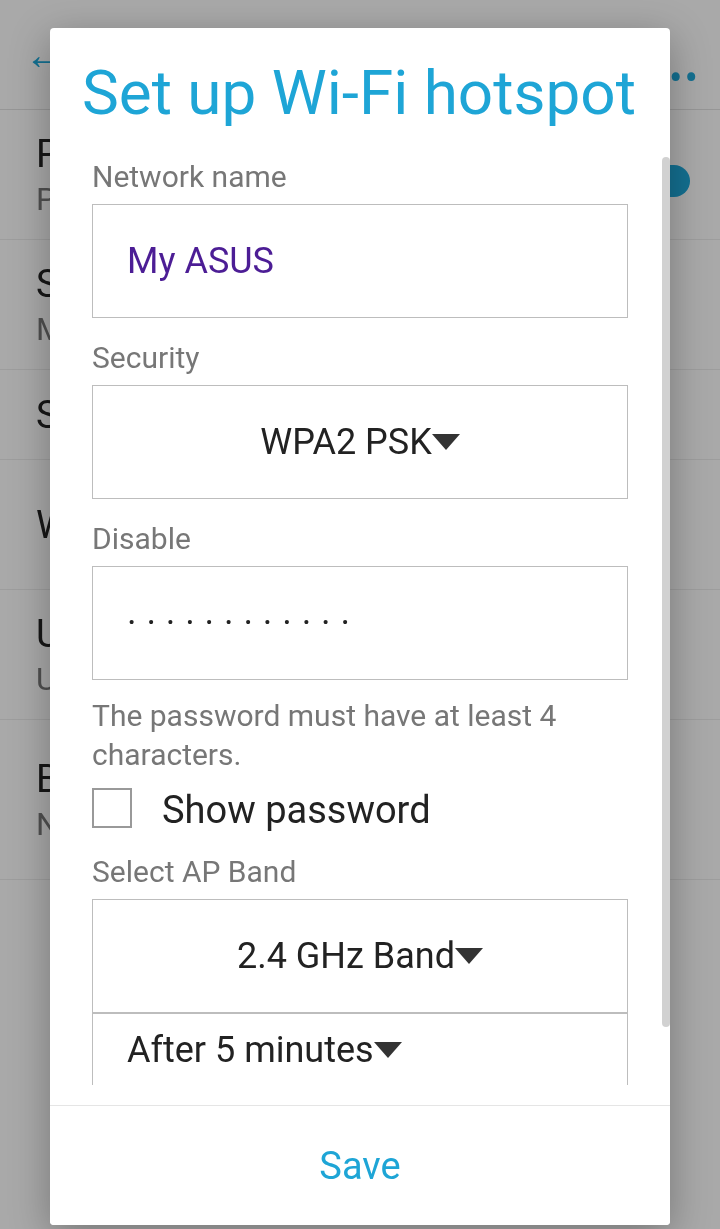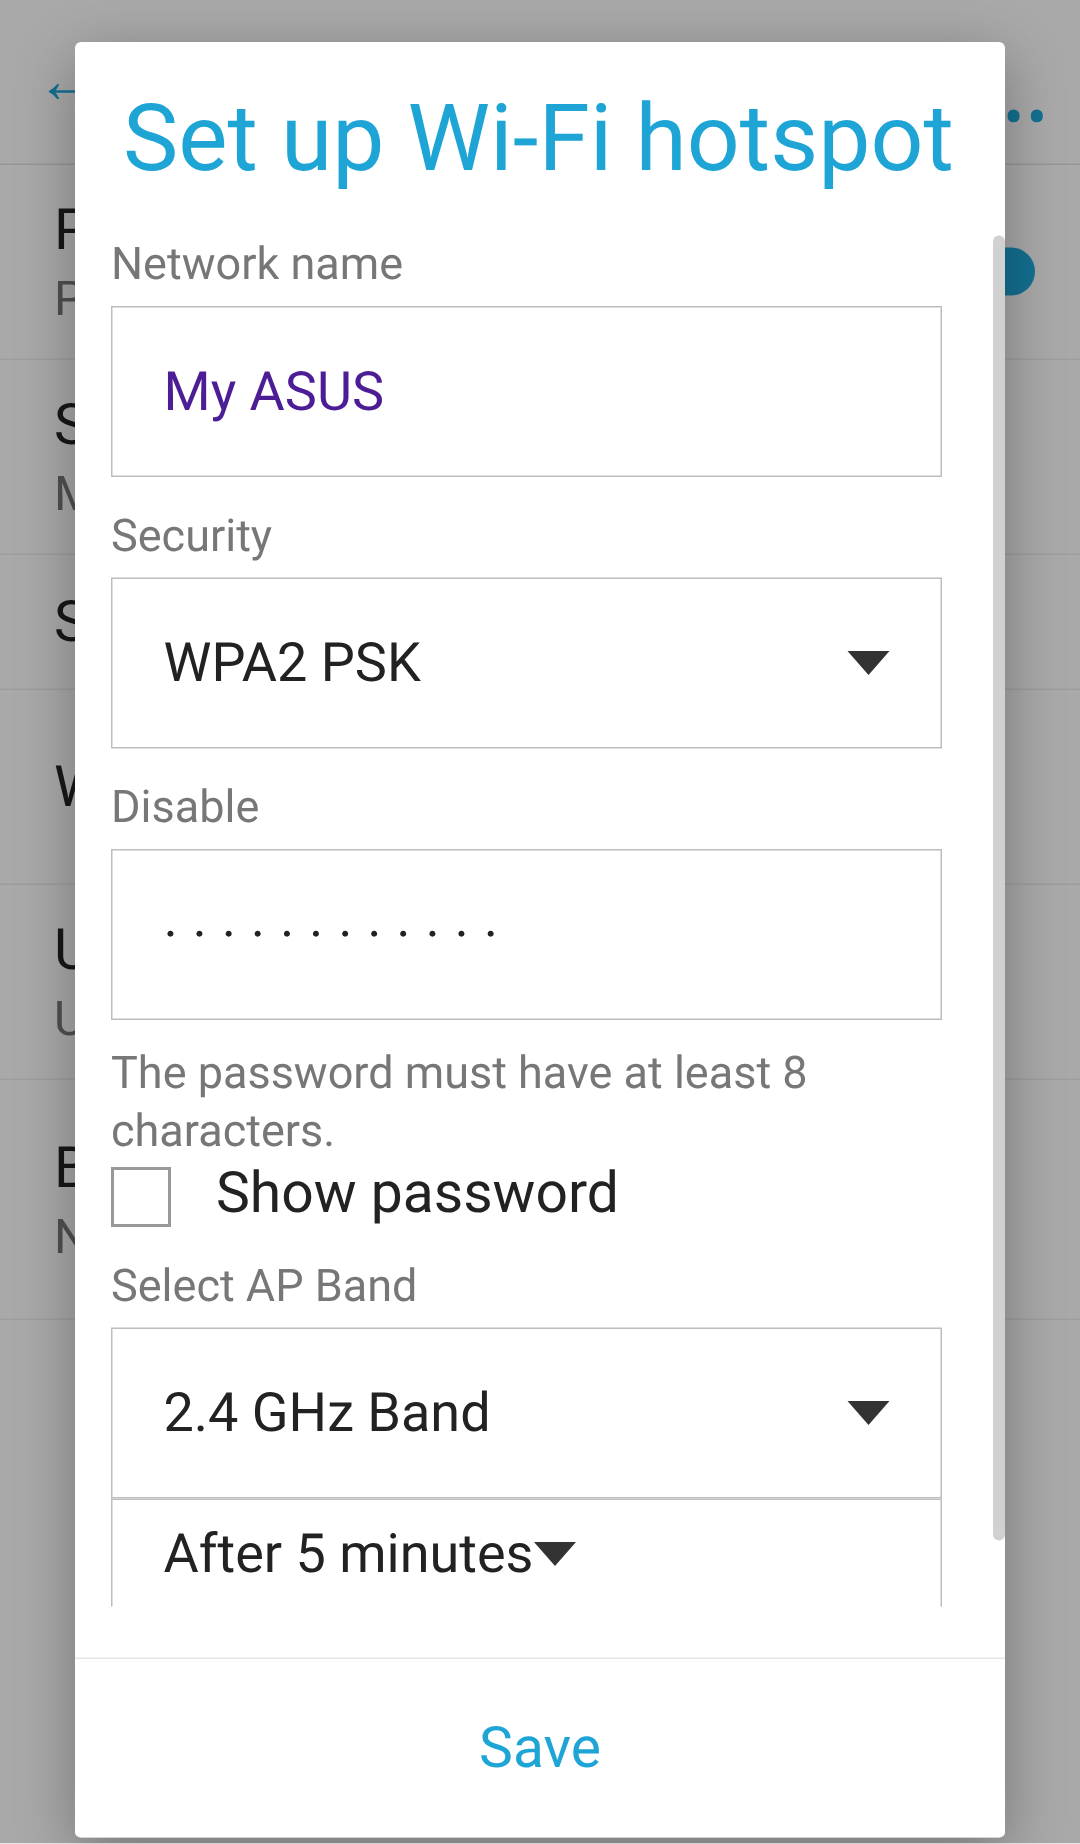--- a/index.html
+++ b/index.html
@@ -32,21 +32,21 @@
   }
   .dialog-title {
     font-size: 62px;
     font-weight: 400;
     color: #1ea5d6;
     padding: 28px 32px 8px 32px;
   }
   .dialog-body {
     flex: 1;
     overflow: hidden;
-    padding: 0 42px 0 24px;
+    padding: 0 42px 0 42px;
     position: relative;
   }
   .scroll-indicator {
     position: absolute;
     right: 0; top: 20px;
     width: 8px; height: 870px;
     background: rgba(0,0,0,0.18);
     border-radius: 4px;
   }
   .field-label {
@@ -66,32 +66,32 @@
     color: #222;
     background: #fff;
     position: relative;
   }
   .inputbox input {
     border: none; outline: none; width: 100%;
     font-size: 36px; color: #4c1d95; background: transparent;
     font-family: inherit;
   }
   .pwd-dots { font-size: 36px; letter-spacing: 10px; color: #222; }
-  .selectbox { justify-content: space-between; cursor: pointer; }
+  .selectbox { justify-content: center; cursor: pointer; }
   .chevron {
     width: 0; height: 0;
     border-left: 14px solid transparent;
     border-right: 14px solid transparent;
     border-top: 16px solid #333;
   }
   .hint {
     font-size: 30px; color: #777; margin-top: 16px; line-height: 1.3;
   }
   .checkbox-row {
-    display: flex; align-items: flex-end; gap: 30px;
+    display: flex; align-items: flex-start; margin-top: 14px; gap: 30px;
   }
   .checkbox {
     width: 40px; height: 40px; border: 2px solid #999; background: #fff;
   }
   .checkbox-label { font-size: 38px; color: #222; }
   .dialog-actions {
     display: flex;
     border-top: 1px solid #e5e5e5;
     height: 120px;
   }
@@ -171,21 +171,21 @@
     <div class="field-label">Security</div>
     <div class="selectbox">
       <span>WPA2 PSK</span>
       <span class="chevron"></span>
     </div>
 
     <div class="field-label">Disable</div>
     <div class="inputbox">
       <span class="pwd-dots">············</span>
     </div>
-    <div class="hint">The password must have at least 8 characters.</div>
+    <div class="hint">The password must have at least 4 characters.</div>
 
     <div class="checkbox-row">
       <div class="checkbox"></div>
       <span class="checkbox-label">Show password</span>
     </div>
 
     <div class="field-label">Select AP Band</div>
     <div class="selectbox">
       <span>2.4 GHz Band</span>
       <span class="chevron"></span>

